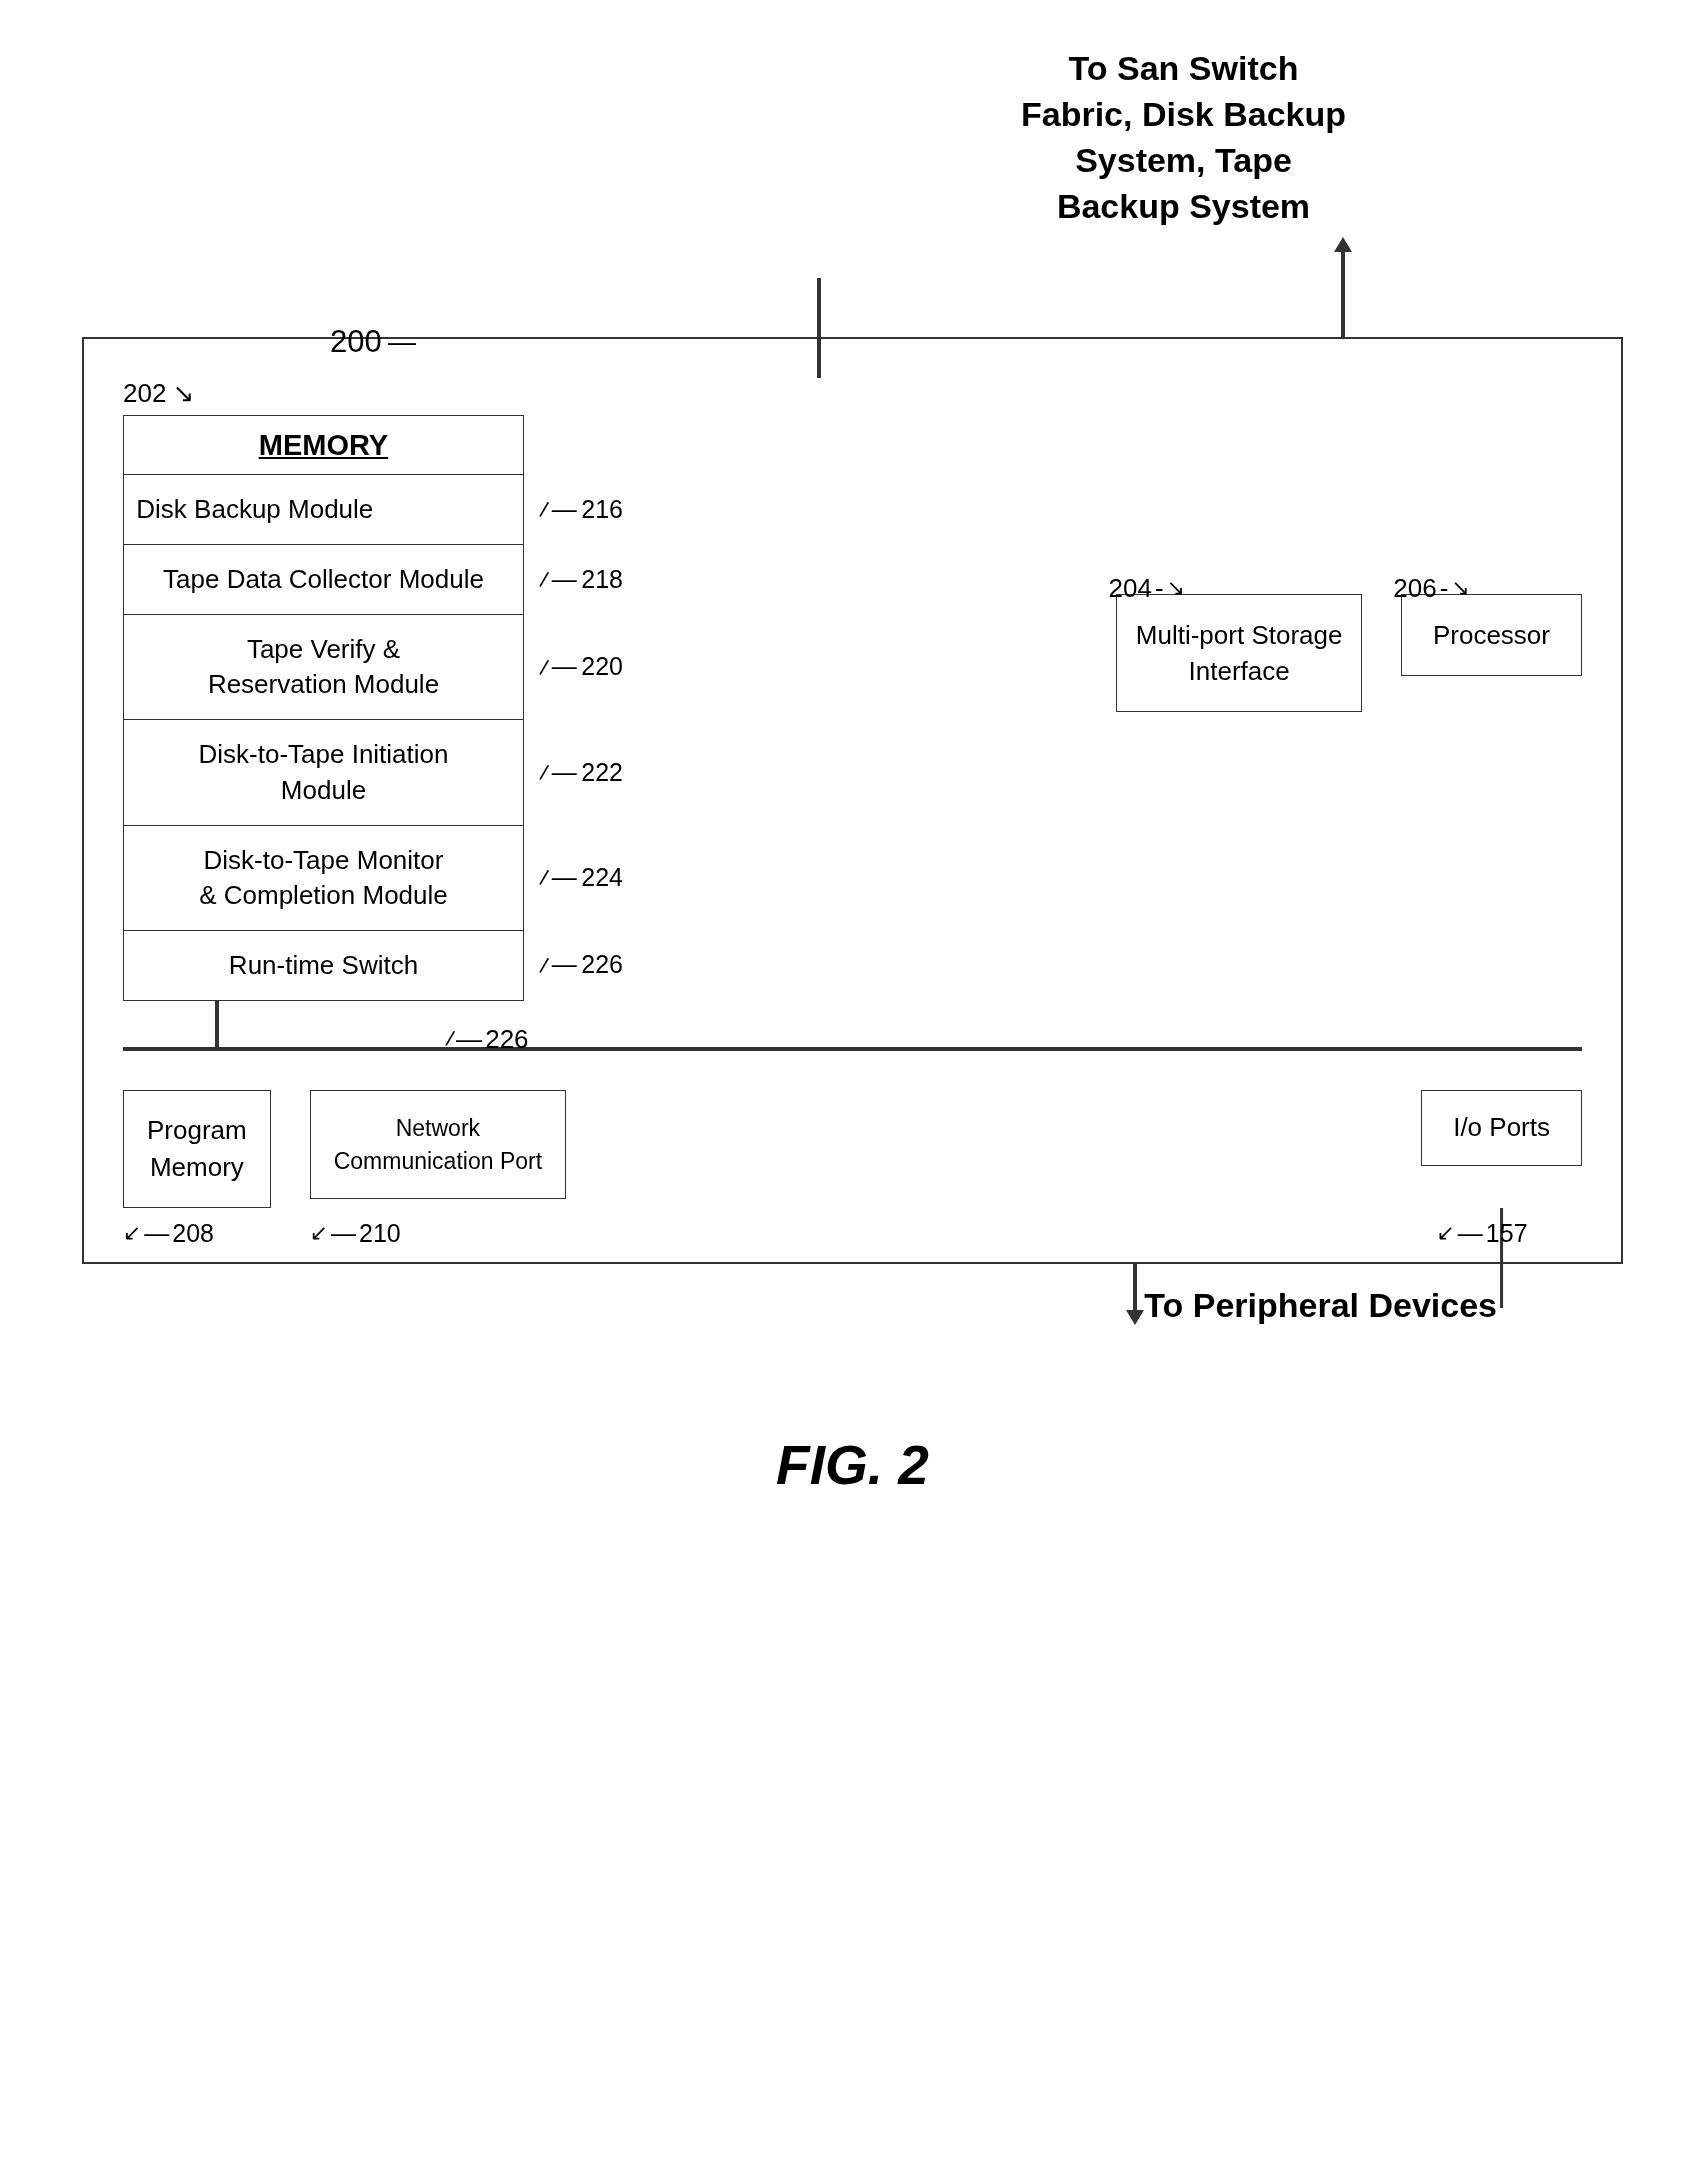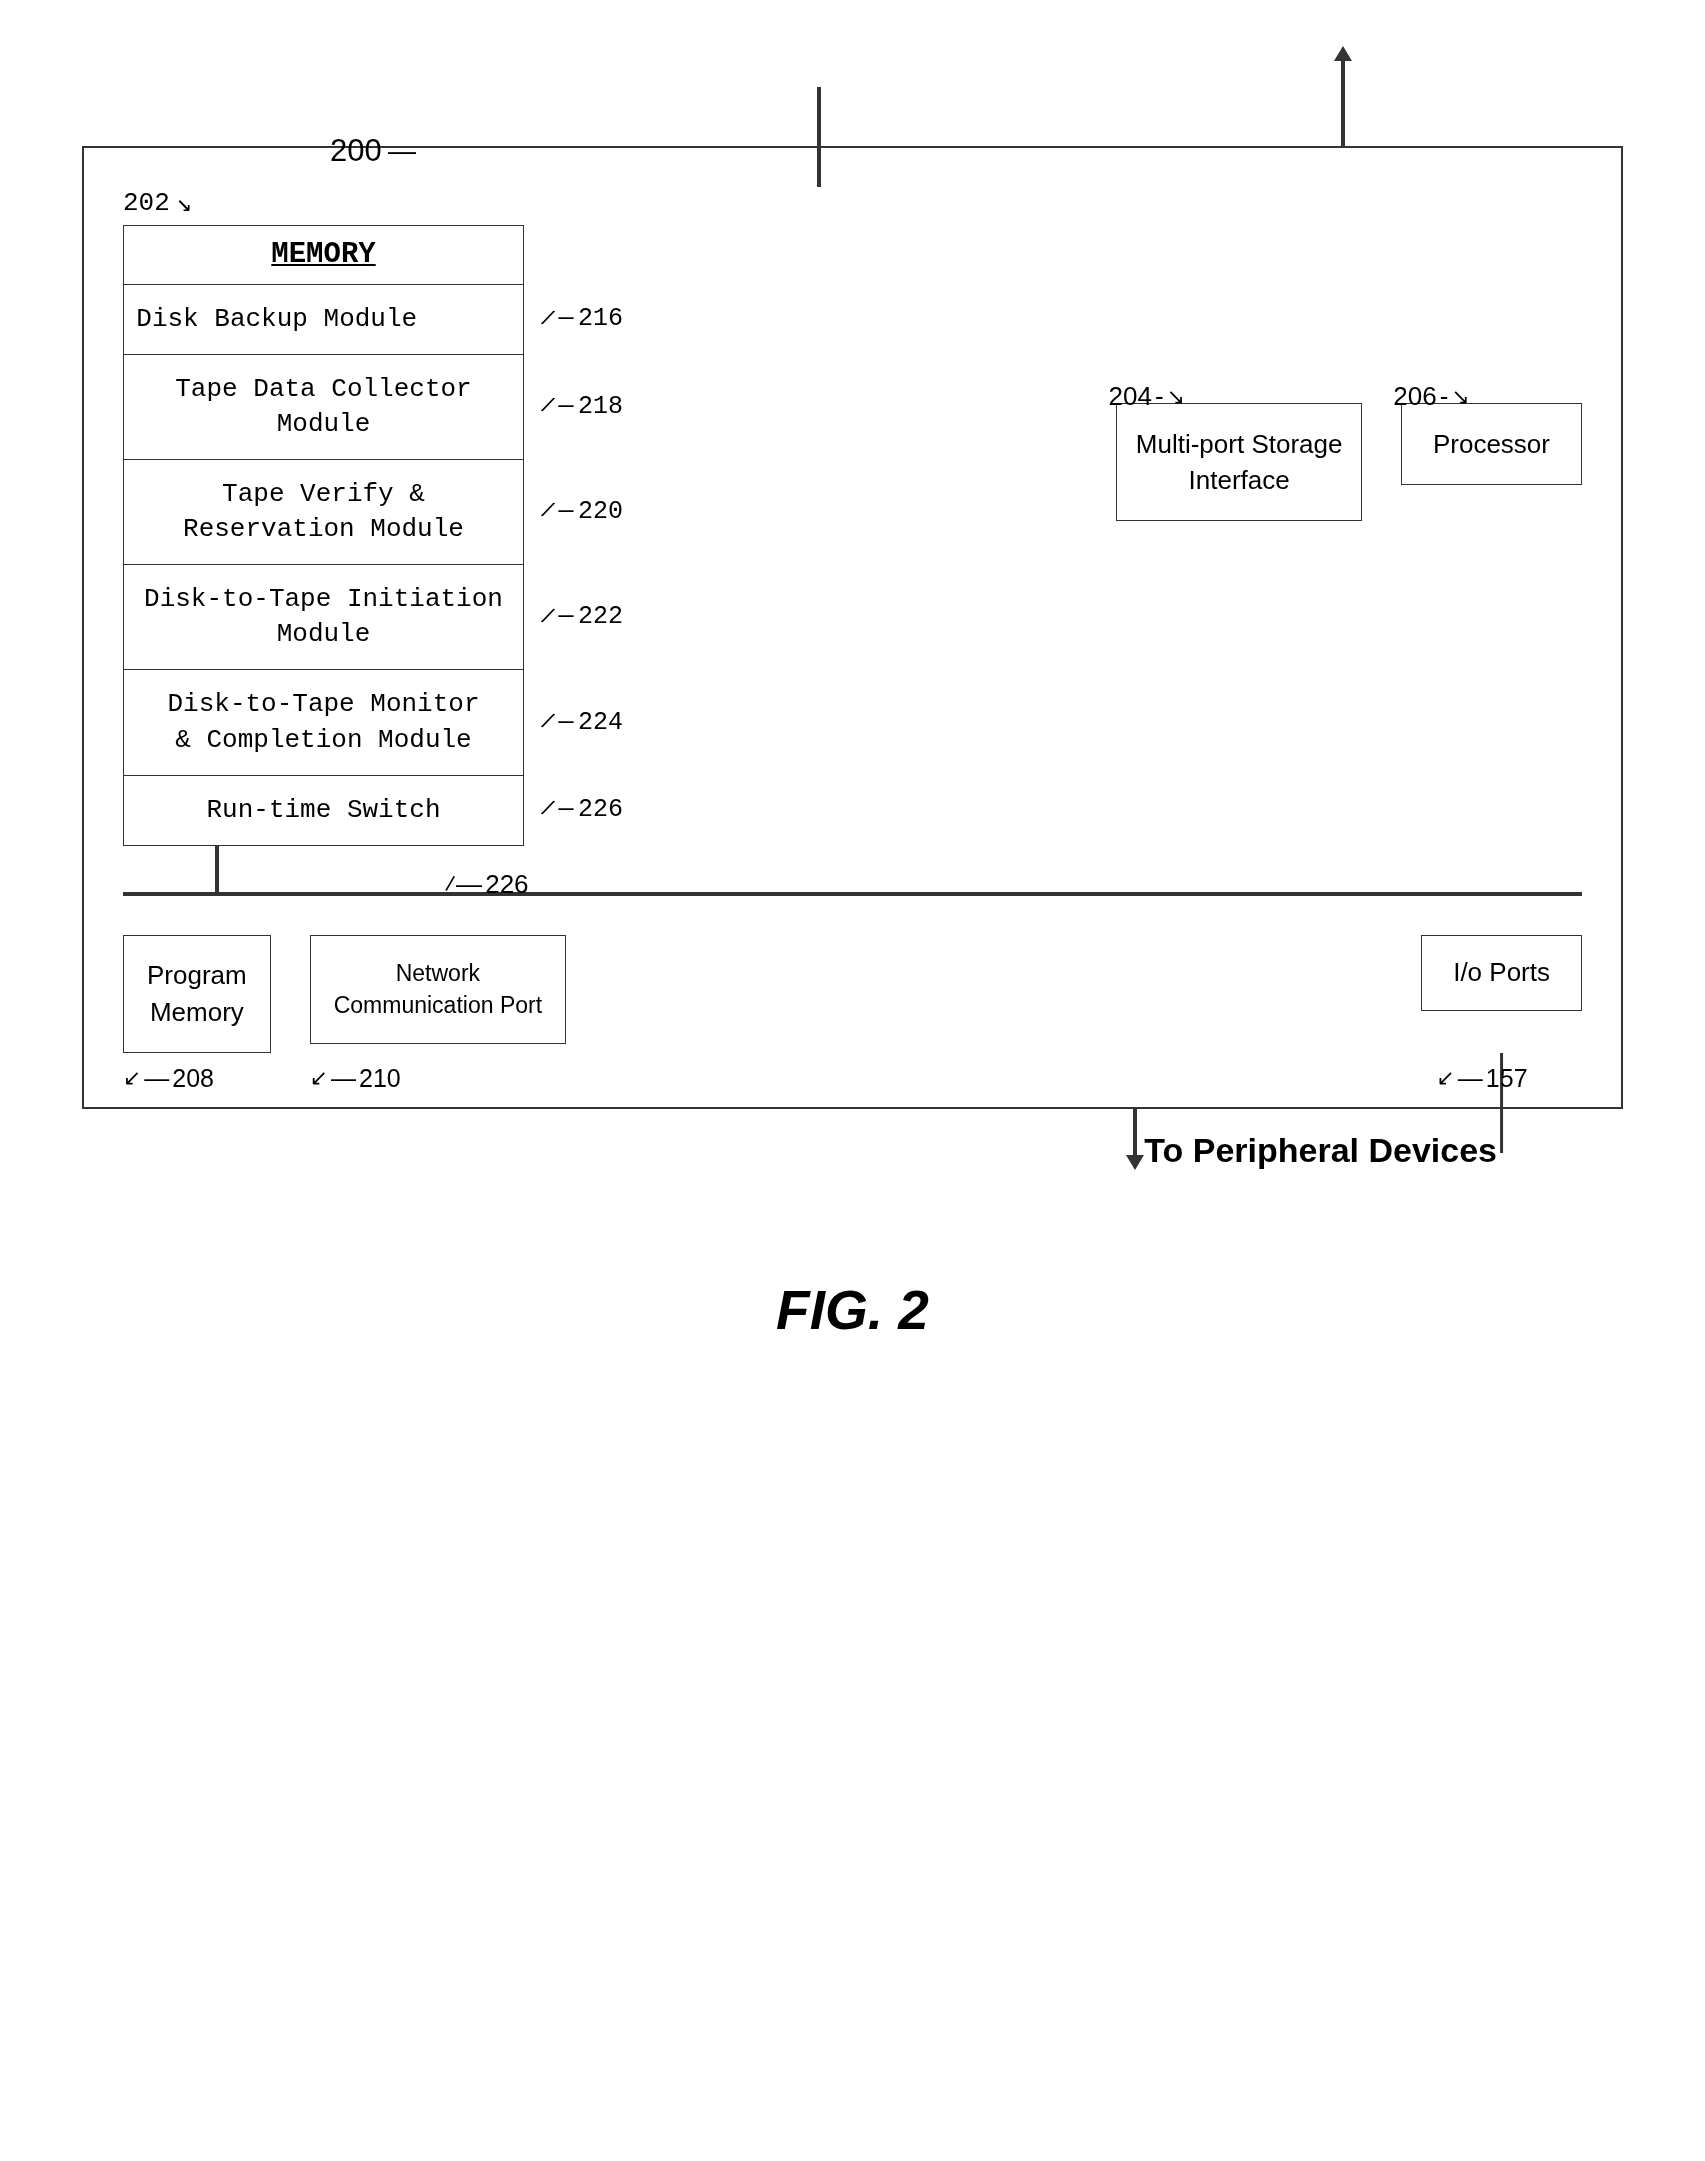--- a/index.html
+++ b/index.html
@@ -26,38 +26,46 @@
       border-left: 10.8px solid transparent;
       border-right: 10.8px solid transparent;
       border-bottom: 17px solid #333;
     }
   </style>
 </head>
 <body>
 
 <div class="page-container">
 
+  <div style="width:100%; display:flex; justify-content:flex-end; padding-right: 277px; margin-bottom: 7.7px;">
+    <div style="text-align:center; font-size:34px; font-weight:bold; line-height:1.35;">
+      <span>To San Switch</span><br>
+      <span>Fabric, Disk Backup</span><br>
+      <span>System, Tape</span><br>
+      <span>Backup System</span>
+    </div>
+  </div>
 
   <div style="width:100%; position:relative; height: 100px;">
     <div style="position:absolute; right: 271px; top:0; display:flex; flex-direction:column; align-items:center;">
       <div class="arrow-up-head" style="border-left:9.2px solid transparent;border-right:9.2px solid transparent;border-bottom:15.4px solid #333;"></div>
       <div style="width:3.9px; height:85px; background:#333;"></div>
     </div>
   </div>
 
   <div style="width:100%; border:2.3px solid #333; padding: 39px 39px 54px 39px; position:relative;">
 
     <div style="position:absolute; top:-15.4px; left:246px; display:flex; align-items:center; gap:6.2px;">
       <span style="font-size:31px;">200</span>
       <span style="font-size:28px;">—</span>
     </div>
 
     <div style="display:flex; width:100%; position:relative; gap:0;">
 
-      <div style="width:401px; flex-shrink:0;font-family:Liberation Mono, monospace;">
+      <div style="width:401px; flex-shrink:0;">
 
         <div style="display:flex; align-items:center; gap:6.2px; margin-bottom:6.2px;">
           <span style="font-size:26px;">202</span>
           <span style="font-size:26px;">↘</span>
         </div>
         <div style="border:1.9px solid #333;">
           <div style="border-bottom:1.9px solid #333; padding:12.3px; text-align:center; font-size:29px; font-weight:bold; text-decoration:underline;">MEMORY</div>
 
           <div style="border-bottom:1.5px solid #333; padding:17px 12.3px; text-align:left; font-size:26px; line-height:1.35; position:relative;">
             <span>Disk Backup Module</span>

